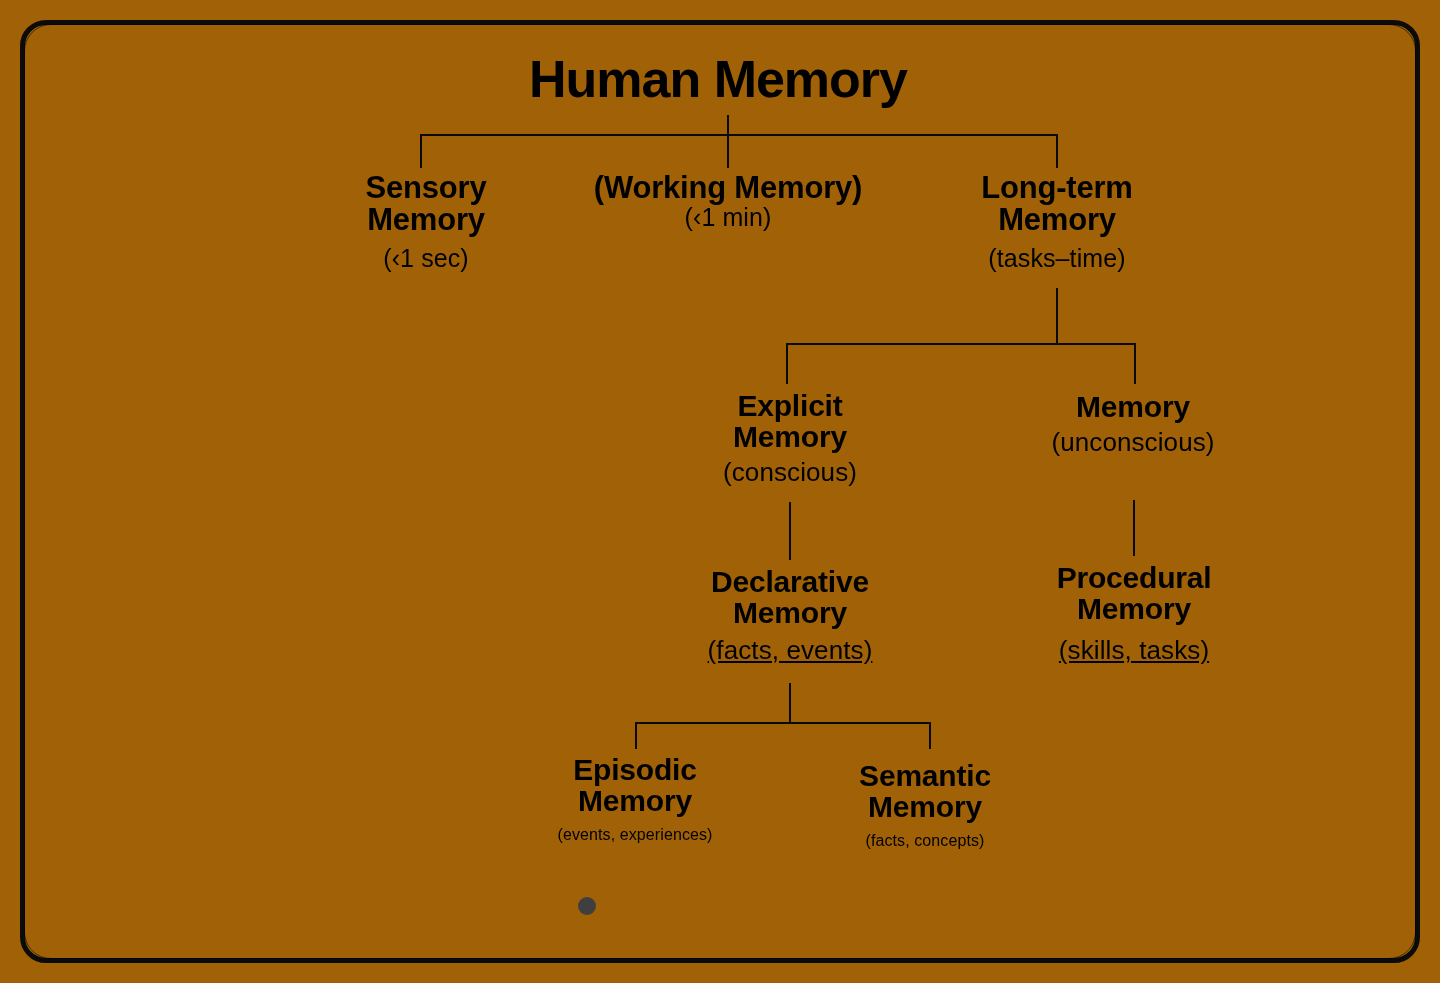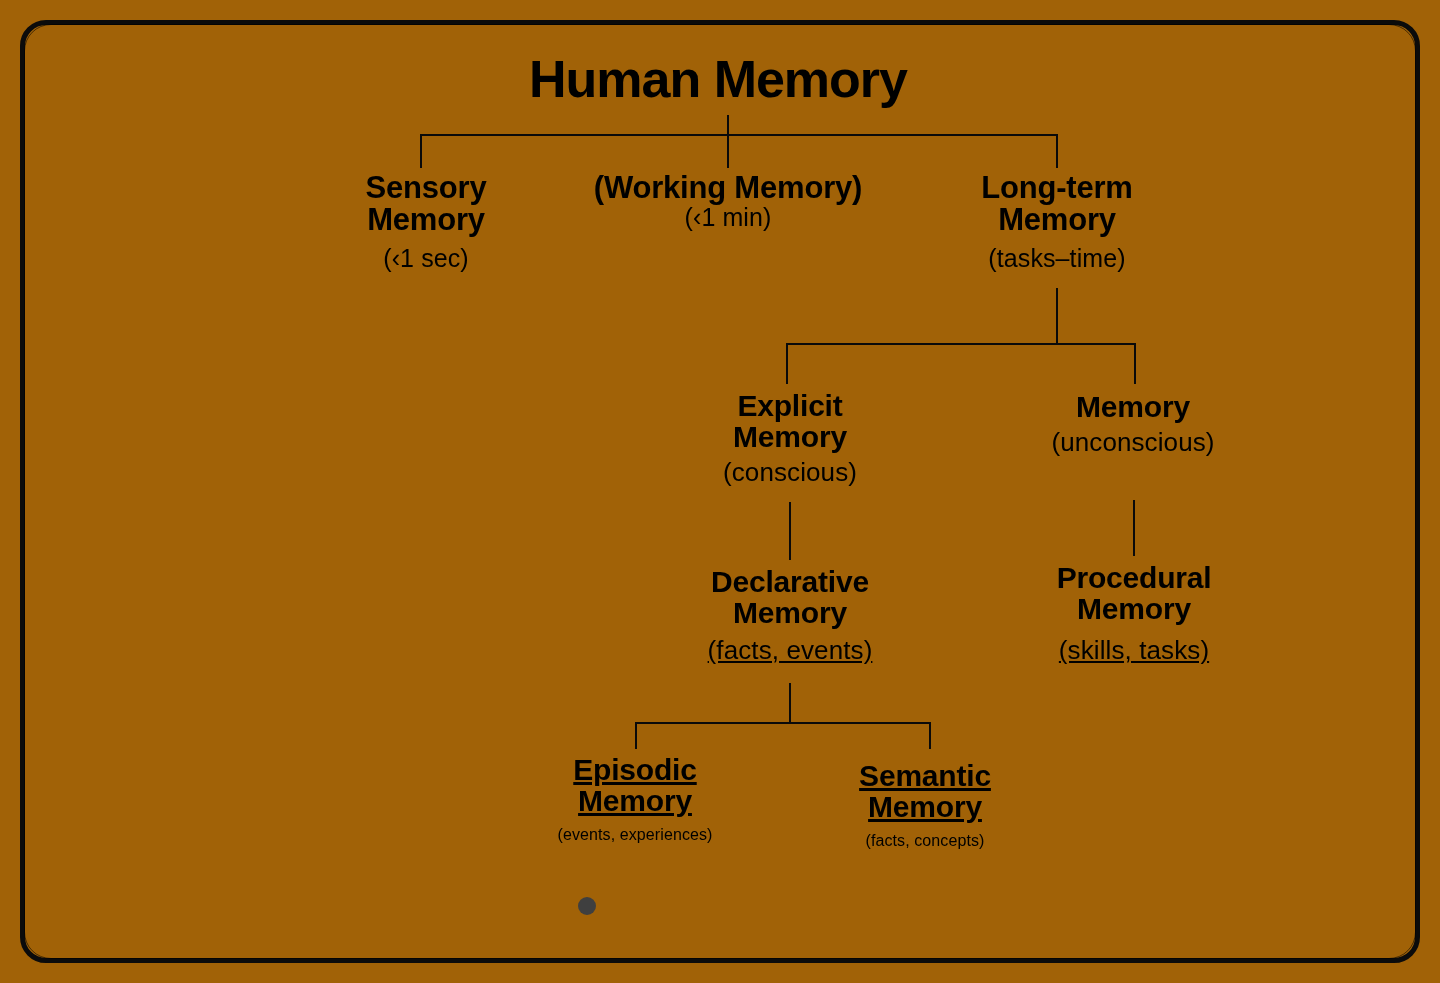--- a/index.html
+++ b/index.html
@@ -132,21 +132,21 @@
   #node-declarative .sub { margin-top: 9px; display:block; }
 
   #node-procedural {
     left: 989px;
     top: 562px;
     width: 290px;
   }
   #node-procedural .sub { margin-top: 13px; display:block; }
 
   
-  .lvl4 .strong { font-size: 30px; text-decoration: underline; }
+  .lvl4 .strong { font-size: 30px; }
   .lvl4 .sub    { font-size: 16px; }
 
   #node-episodic {
     left: 490px;
     top: 754px;
     width: 290px;
   }
   #node-episodic .sub { margin-top: 11px; display:block; }
 
   #node-semantic {

